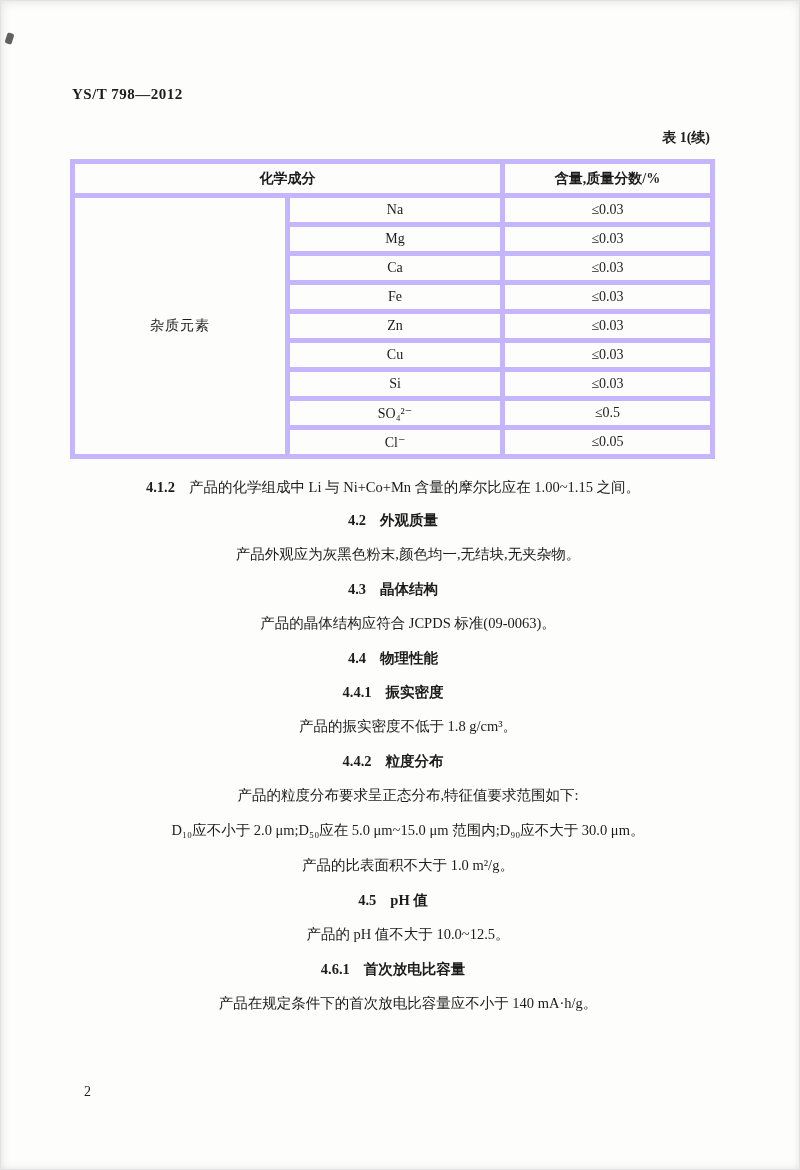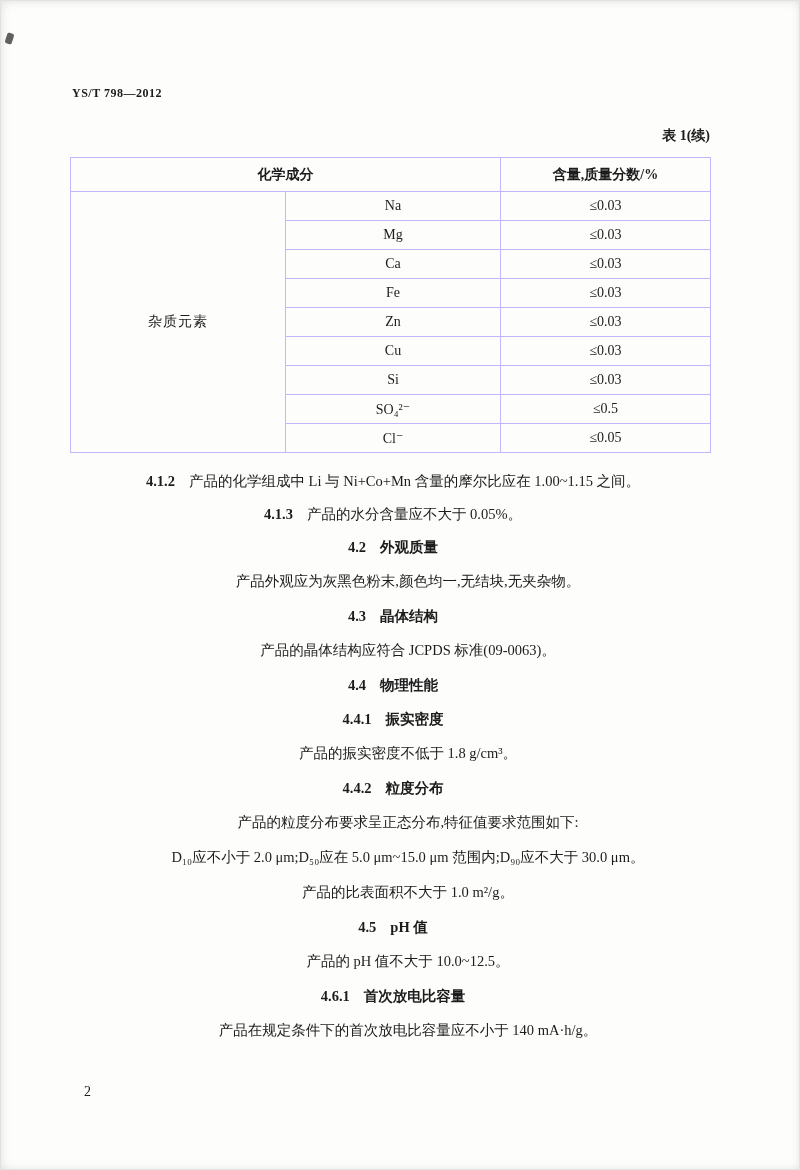--- a/index.html
+++ b/index.html
@@ -21,36 +21,36 @@
                 inset -3px -3px 8px rgba(0,0,0,0.04);
   }
   .corner-mark {
     position: absolute; left: 6px; top: 33px;
     width: 7px; height: 11px;
     background: #3a3a3a; opacity: .8;
     transform: rotate(18deg); border-radius: 2px;
   }
   .doc-header {
     padding: 86px 0 0 72px;
-    font-size: 12px; font-weight: bold;
+    font-size: 15px; font-weight: bold;
     letter-spacing: .5px;
   }
   .table-caption {
     width: 640px; margin: 26px 0 12px 70px;
     text-align: right;
     font-size: 14px; font-weight: bold;
   }
   .spec-table {
     border-collapse: collapse;
     margin-left: 70px; width: 640px;
     table-layout: fixed;
     font-size: 14px;
   }
   .spec-table th, .spec-table td {
-    border: 1px solid #c4b5fd;
+    border: 5px solid #c4b5fd;
     text-align: center; vertical-align: middle;
     padding: 0;
   }
   .spec-table thead th { height: 34px; font-weight: bold; }
   .spec-table tbody td { height: 29px; font-weight: normal; text-align: center; }
   .spec-table td.group { font-weight: normal; letter-spacing: 1px; }
   .content {
     position: relative; z-index: 2;
     margin: 18px 86px 0 72px;
     font-size: 14.5px;
@@ -135,21 +135,20 @@
         <td>Cl⁻</td>
         <td>≤0.05</td>
       </tr>
     </tbody>
   </table>
 
   <div class="content">
 
     <p class="clause"><span class="num">4.1.2</span><span class="txt">产品的化学组成中 Li 与 Ni+Co+Mn 含量的摩尔比应在 1.00~1.15 之间。</span></p>
 
-    <p class="clause"><span class="num">4.1.3</span><span class="txt">产品的水分含量应不大于 0.05%。</span></p>
 
     <p class="heading"><span class="num">4.2</span><span class="txt">外观质量</span></p>
 
     <p class="para">产品外观应为灰黑色粉末,颜色均一,无结块,无夹杂物。</p>
 
     <p class="heading"><span class="num">4.3</span><span class="txt">晶体结构</span></p>
 
     <p class="para">产品的晶体结构应符合 JCPDS 标准(09-0063)。</p>
 
     <p class="heading"><span class="num">4.4</span><span class="txt">物理性能</span></p>

